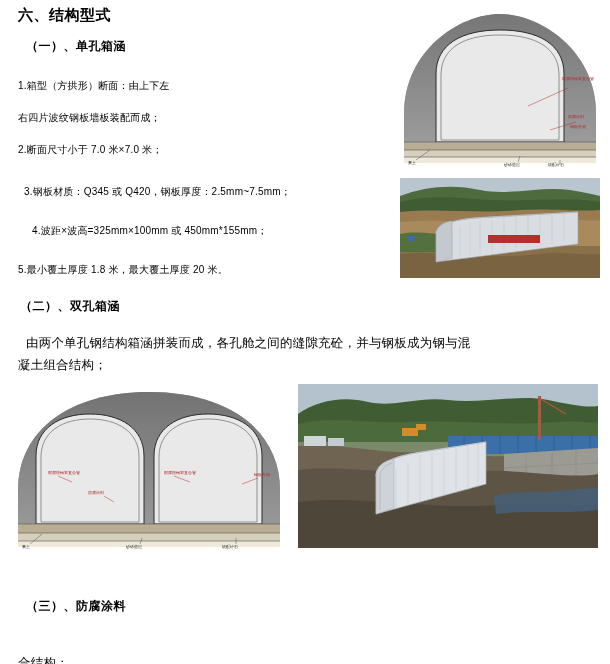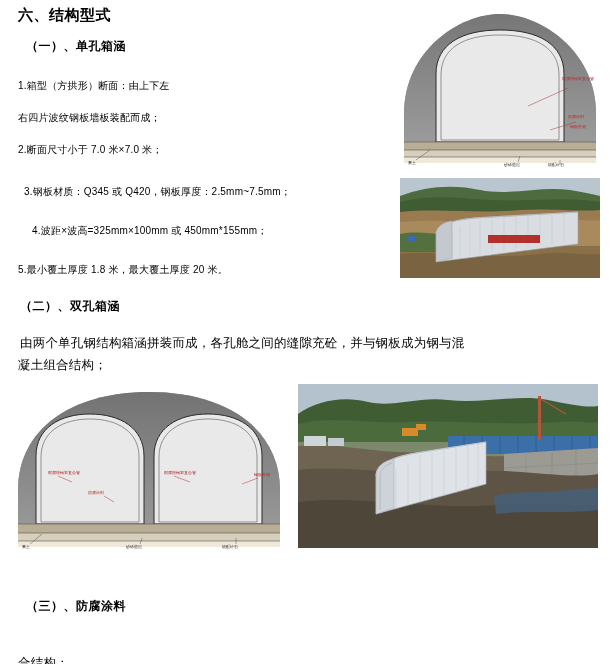--- a/index.html
+++ b/index.html
@@ -78,21 +78,21 @@
   <div class="h-sub" style="left:26px; top:38px;">（一）、单孔箱涵</div>
 
   <div class="body-text" style="left:18px; top:77px;">1.箱型（方拱形）断面：由上下左</div>
   <div class="body-text" style="left:18px; top:109px;">右四片波纹钢板墙板装配而成；</div>
   <div class="body-text" style="left:18px; top:141px;">2.断面尺寸小于 7.0 米×7.0 米；</div>
   <div class="body-text" style="left:24px; top:183px;">3.钢板材质：Q345 或 Q420，钢板厚度：2.5mm~7.5mm；</div>
   <div class="body-text" style="left:32px; top:222px;">4.波距×波高=325mm×100mm 或 450mm*155mm；</div>
   <div class="body-text" style="left:18px; top:261px;">5.最小覆土厚度 1.8 米，最大覆土厚度 20 米。</div>
 
   <div class="h-sub" style="left:20px; top:298px;">（二）、双孔箱涵</div>
-  <div class="para" style="left:20px; top:330px;">由两个单孔钢结构箱涵拼装而成，各孔舱之间的缝隙充砼，并与钢板成为钢与混</div>
+  <div class="para" style="left:26px; top:330px;">由两个单孔钢结构箱涵拼装而成，各孔舱之间的缝隙充砼，并与钢板成为钢与混</div>
   <div class="para" style="left:18px; top:352px;text-align:center;">凝土组合结构；</div>
 
   <div class="h-sub" style="left:26px; top:598px;">（三）、防腐涂料</div>
   <div class="para" style="left:18px; top:650px;">合结构；</div>
 
   <div class="fig" style="left:400px; top:10px; width:200px; height:160px;">
     <svg width="200" height="160" viewBox="0 0 200 160">
       <defs>
         <linearGradient id="hatchgrad1" x1="0" y1="0" x2="0" y2="1">
           <stop offset="0%" stop-color="#8b8b8b"></stop>

